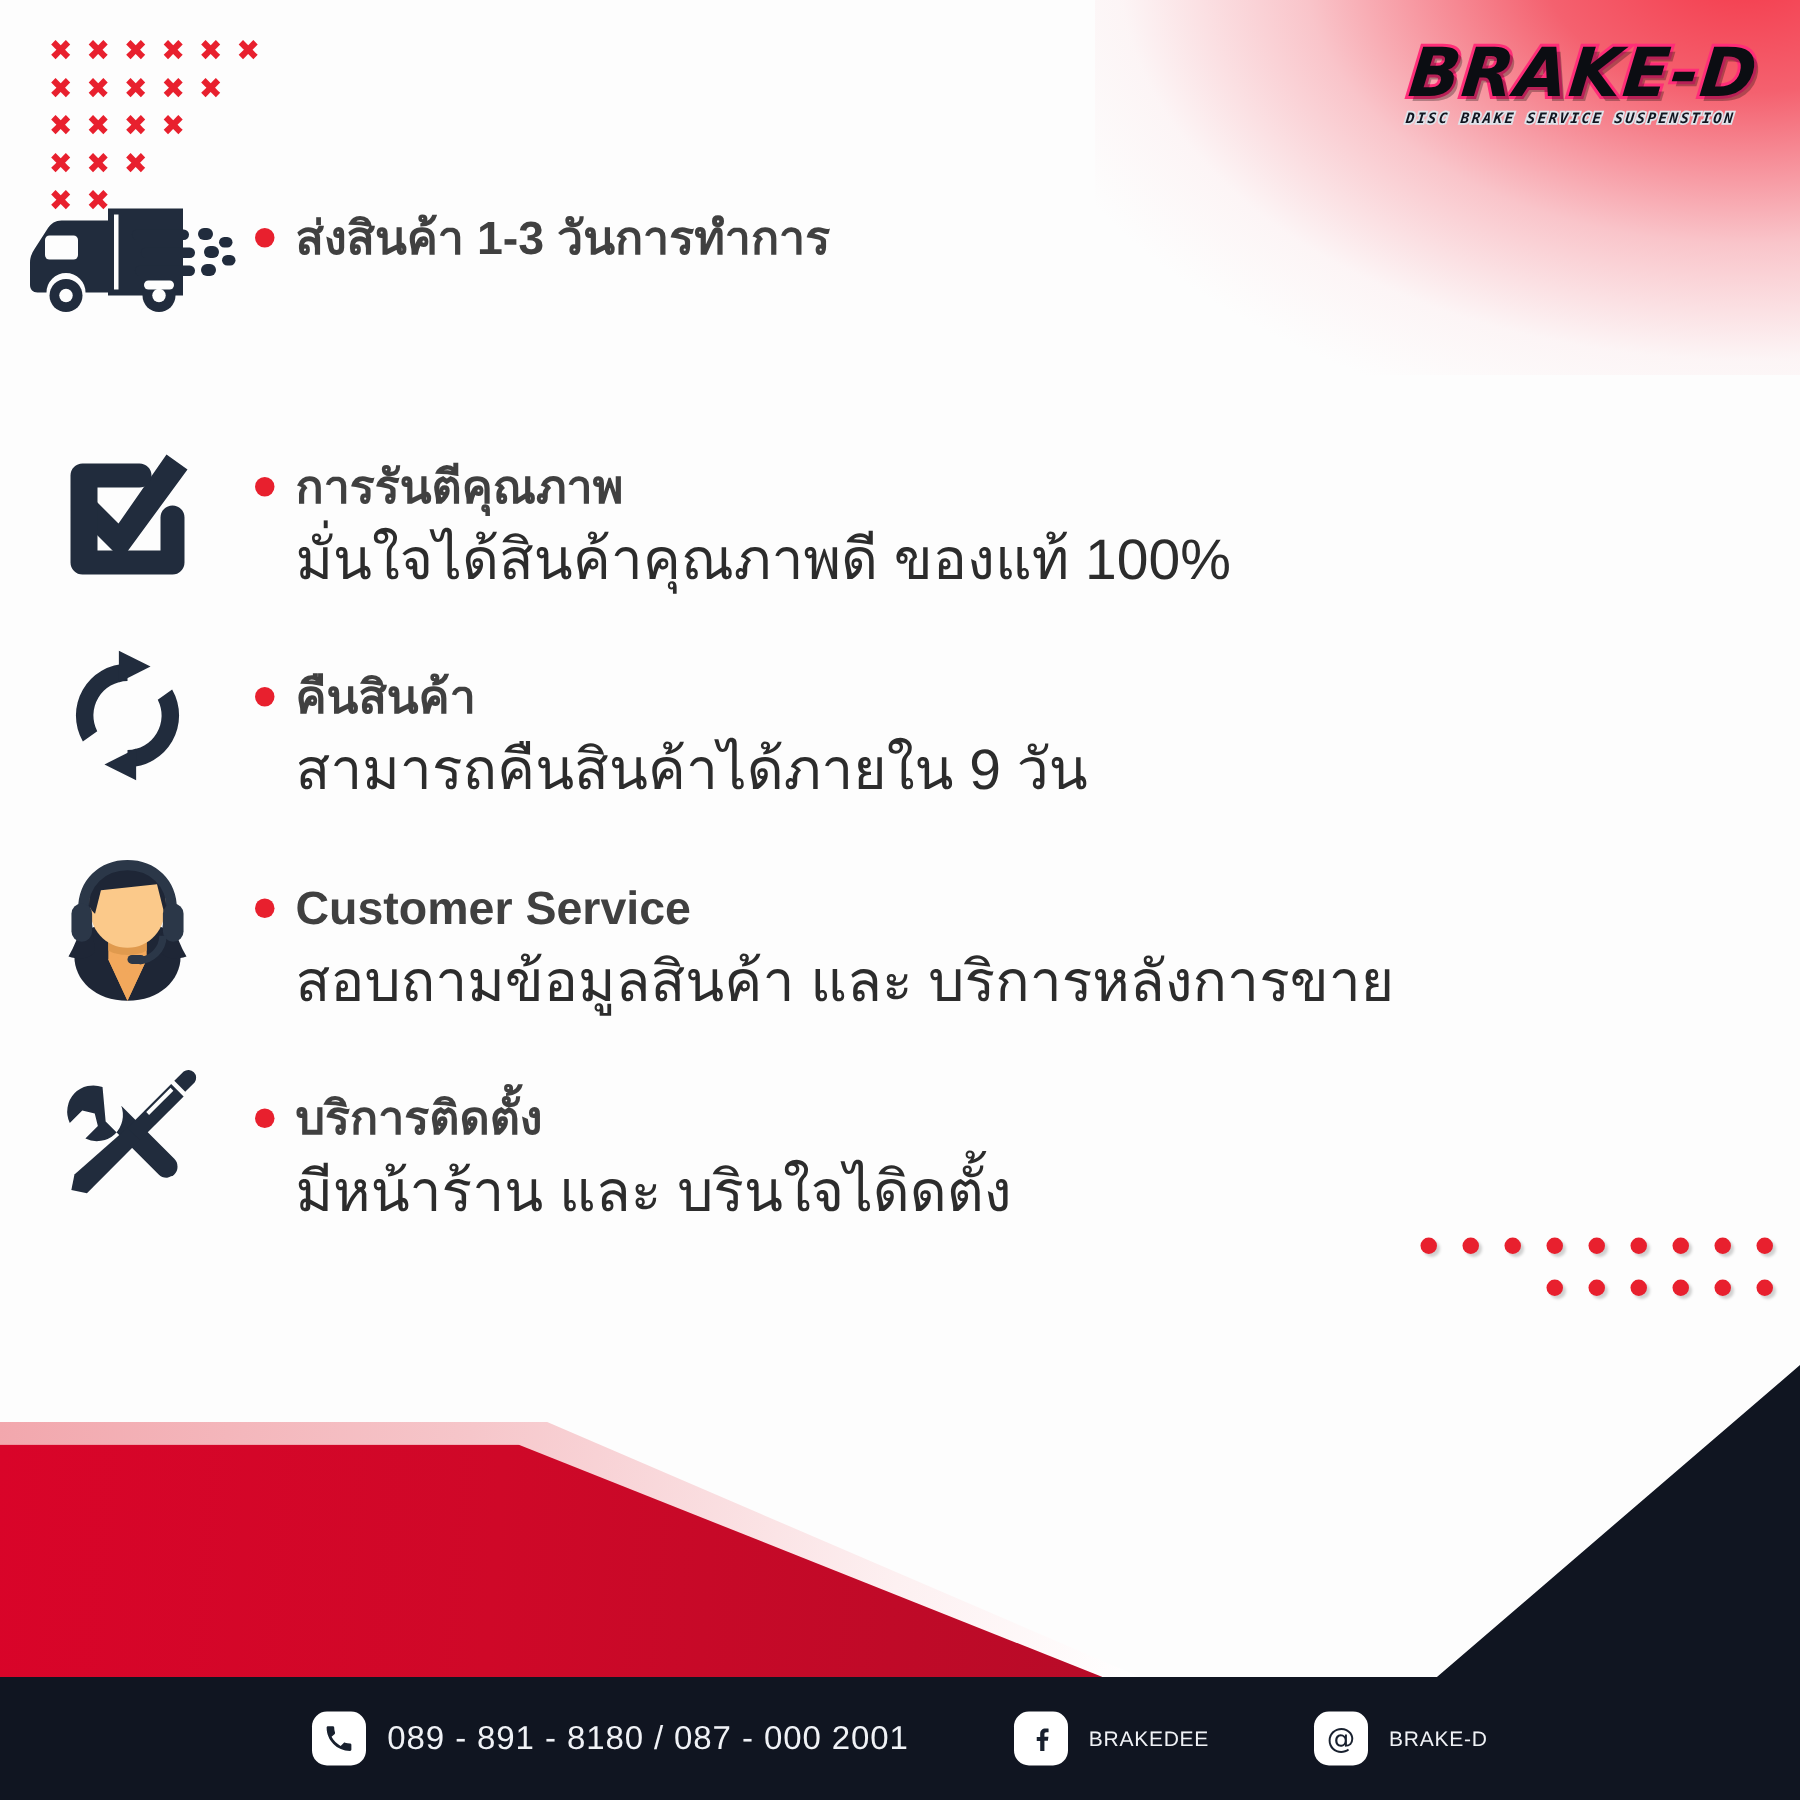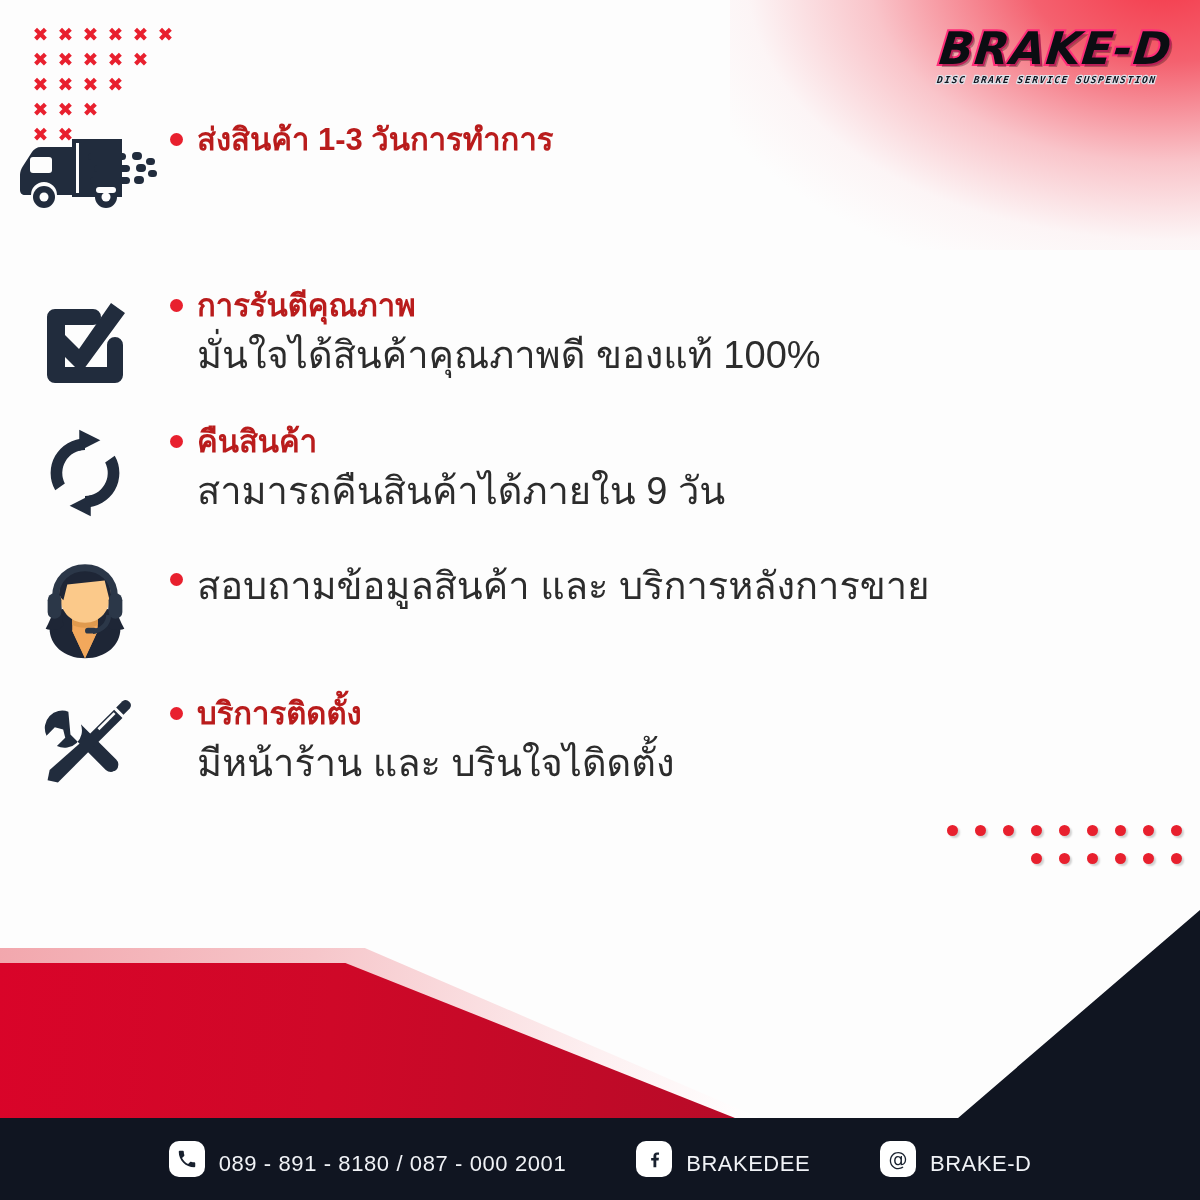--- a/index.html
+++ b/index.html
@@ -58,21 +58,21 @@
     position:absolute;left:7px;top:7px;width:11px;height:11px;border-radius:50%;
     background:#e8202e;box-shadow:2px 2px 2px rgba(0,0,0,.18);display:block;
   }
 
   
   .features{position:absolute;left:0;top:112px;width:1100px;}
   .feature{position:relative;display:flex;align-items:flex-start;margin-bottom:14px;}
   .f-icon{width:170px;min-width:170px;height:118px;display:flex;align-items:center;justify-content:center;}
   .f-text{padding-top:8px;}
   .f-title{
-    font-size:31px;font-weight:bold;color:#b91c1c;line-height:1.32;white-space:nowrap;
+    font-size:31px;font-weight:bold;color:#404040;line-height:1.32;white-space:nowrap;margin-top:19px;
   }
   .f-sub{
     font-size:38px;color:#2c2c2c;line-height:1.38;white-space:nowrap;margin-top:2px;
   }
   .bullet{
     position:absolute;left:-27px;top:13px;width:13px;height:13px;border-radius:50%;
     background:#e8202e;
   }
   .f-body{position:relative;margin-left:27px;}
 
@@ -97,28 +97,28 @@
     position:absolute;left:0;bottom:82px;width:735px;height:155px;
     background:linear-gradient(95deg,#d90429 0%,#cf0828 45%,#b80b28 100%);
     clip-path:polygon(0% 0%, 47% 0%, 100% 100%, 0% 100%);
   }
 
   
   .footer{
     position:absolute;left:0;bottom:0;width:1200px;height:82px;background:#101521;
     display:flex;align-items:center;justify-content:center;gap:26px;
   }
-  .f-item{display:flex;align-items:flex-end;gap:14px;}
+  .f-item{display:flex;align-items:center;gap:14px;}
   .f-badge{
     width:36px;height:36px;border-radius:10px;background:#ffffff;
     display:flex;align-items:center;justify-content:center;flex:none;
   }
   .f-badge svg{display:block;}
   .f-label{
-    color:#f0f2f6;font-size:22px;letter-spacing:.5px;
+    color:#f0f2f6;font-size:14px;letter-spacing:.5px;
     font-family:"Liberation Sans",sans-serif;
   }
   .f-phone{color:#f0f2f6;font-size:22px;letter-spacing:.6px;}
   .gap{width:18px;}
 </style>
 </head>
 <body>
 
 <div class="poster">
 
@@ -224,20 +224,21 @@
             <rect x="22" y="44" width="14" height="26" rx="7" fill="#2b3748"></rect>
             <rect x="84" y="44" width="14" height="26" rx="7" fill="#2b3748"></rect>
             <path d="M84 66c0 10-8 16-16 17" fill="none" stroke="#2b3748" stroke-width="5"></path>
             <rect x="60" y="79" width="12" height="6" rx="3" fill="#2b3748"></rect>
           </g>
         </svg>
       </div>
       <div class="f-text">
         <div class="f-body">
           <span class="bullet"></span>
+          <div class="f-title">Customer Service</div>
           <div class="f-sub">สอบถามข้อมูลสินค้า และ บริการหลังการขาย</div>
         </div>
       </div>
     </div>
 
     <div class="feature r5">
       <div class="f-icon">
         <svg width="104" height="104" viewBox="0 0 100 100">
           <g fill="#212c3d">
             <path d="M34 18a17 17 0 0 0-18 4 17 17 0 0 0-3 19l8-8 8 2 2 8-8 8a17 17 0 0 0 19-3 17 17 0 0 0 4-18l34 34a7 7 0 0 1-10 10L36 40z"></path>

